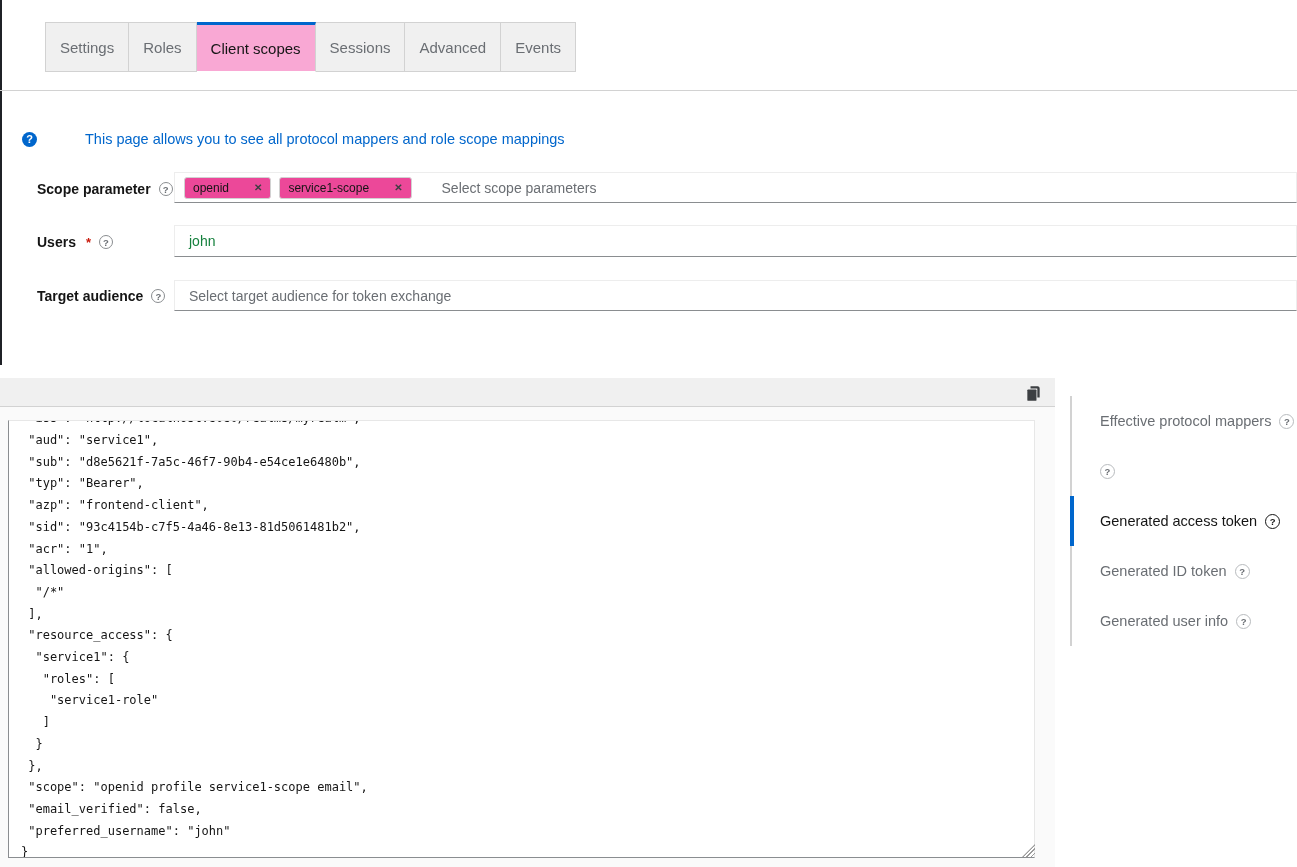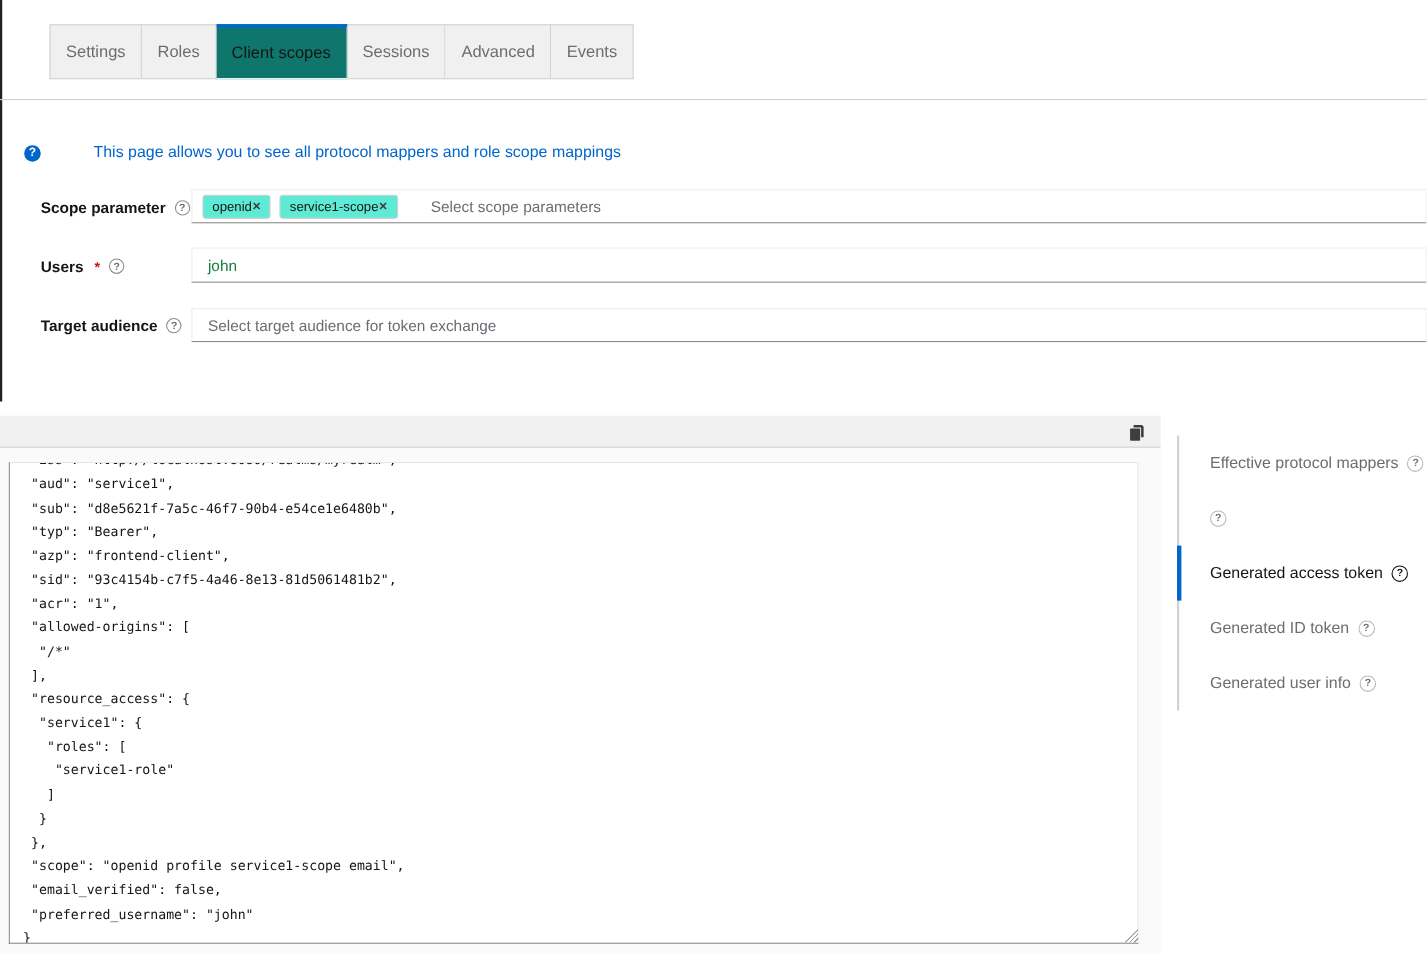--- a/index.html
+++ b/index.html
@@ -8,21 +8,21 @@
   .screen { position:relative; width:1297px; height:867px; background:#fff; overflow:hidden; }
 
   
   .edge-sliver { position:absolute; left:0; top:0; width:2px; height:365px; background:#1f2126; }
 
   
   .tabbar { position:absolute; left:45px; top:22px; display:flex; }
   .tab { height:50px; line-height:31px; padding:0 14px; font-size:15px; color:#6a6e73;
          background:#f0f0f0; border:1px solid #d2d2d2; border-left:none; cursor:pointer; }
   .tab:first-child { border-left:1px solid #d2d2d2; }
-  .tab.active { background:#0f766e; color:#151515; border-top:3px solid #0066cc;
+  .tab.active { background:#f9a8d4; color:#151515; border-top:3px solid #0066cc;
                 border-bottom:1px solid #fff; line-height:29px; }
 
   
   .subtab-divider { position:absolute; left:0; top:90px; width:1297px; height:1px; background:#d2d2d2; }
   .subtabs { position:absolute; left:45px; top:57px; display:flex; }
   .subtab { height:34px; line-height:34px; padding:0 12px; font-size:15px; color:#6a6e73;
             border-bottom:3px solid transparent; cursor:pointer; }
   .subtab.active { color:#151515; border-bottom:3px solid #0066cc; position:relative; z-index:2; }
 
   
@@ -39,21 +39,21 @@
             font-size:9.5px; font-weight:700; display:inline-flex; align-items:center; justify-content:center;
             flex:0 0 auto; cursor:pointer; }
   .field { position:absolute; left:174px; width:1123px; background:#fff;
            border:1px solid #ededed; border-bottom:1px solid #8a8d90;
            display:flex; align-items:center; }
   .field .placeholder { color:#6a6e73; font-size:14px; }
   #field-scope  { top:172px; height:31px; padding-left:9px; gap:8px; }
   #field-users  { top:225px; height:32px; padding-left:14px; font-size:14px; color:#15803d; }
   #field-target { top:280px; height:31px; padding-left:14px; }
   #field-scope .placeholder { margin-left:22px; }
-  .chip { display:inline-flex; align-items:center; gap:0; background:#5eead4; border:1px solid #d2d2d2;
+  .chip { display:inline-flex; align-items:center; gap:25px; background:#ec4899; border:1px solid #d2d2d2;
           border-radius:3px; padding:3px 8px; font-size:12px; color:#151515; }
   .chip .x { font-size:10px; font-weight:700; color:#3c3f42; cursor:pointer; }
 
   
   .code-panel { position:absolute; left:0; top:378px; width:1055px; height:489px; background:#fafafa; }
   .code-header { position:absolute; left:0; top:0; width:100%; height:29px; background:#f0f0f0;
                  border-bottom:1px solid #d2d2d2; }
   .copy-btn { position:absolute; right:12px; top:5px; width:20px; height:20px; border:none; background:transparent;
               cursor:pointer; display:flex; align-items:center; justify-content:center; }
   .copy-btn svg { fill:#3c3f42; }

